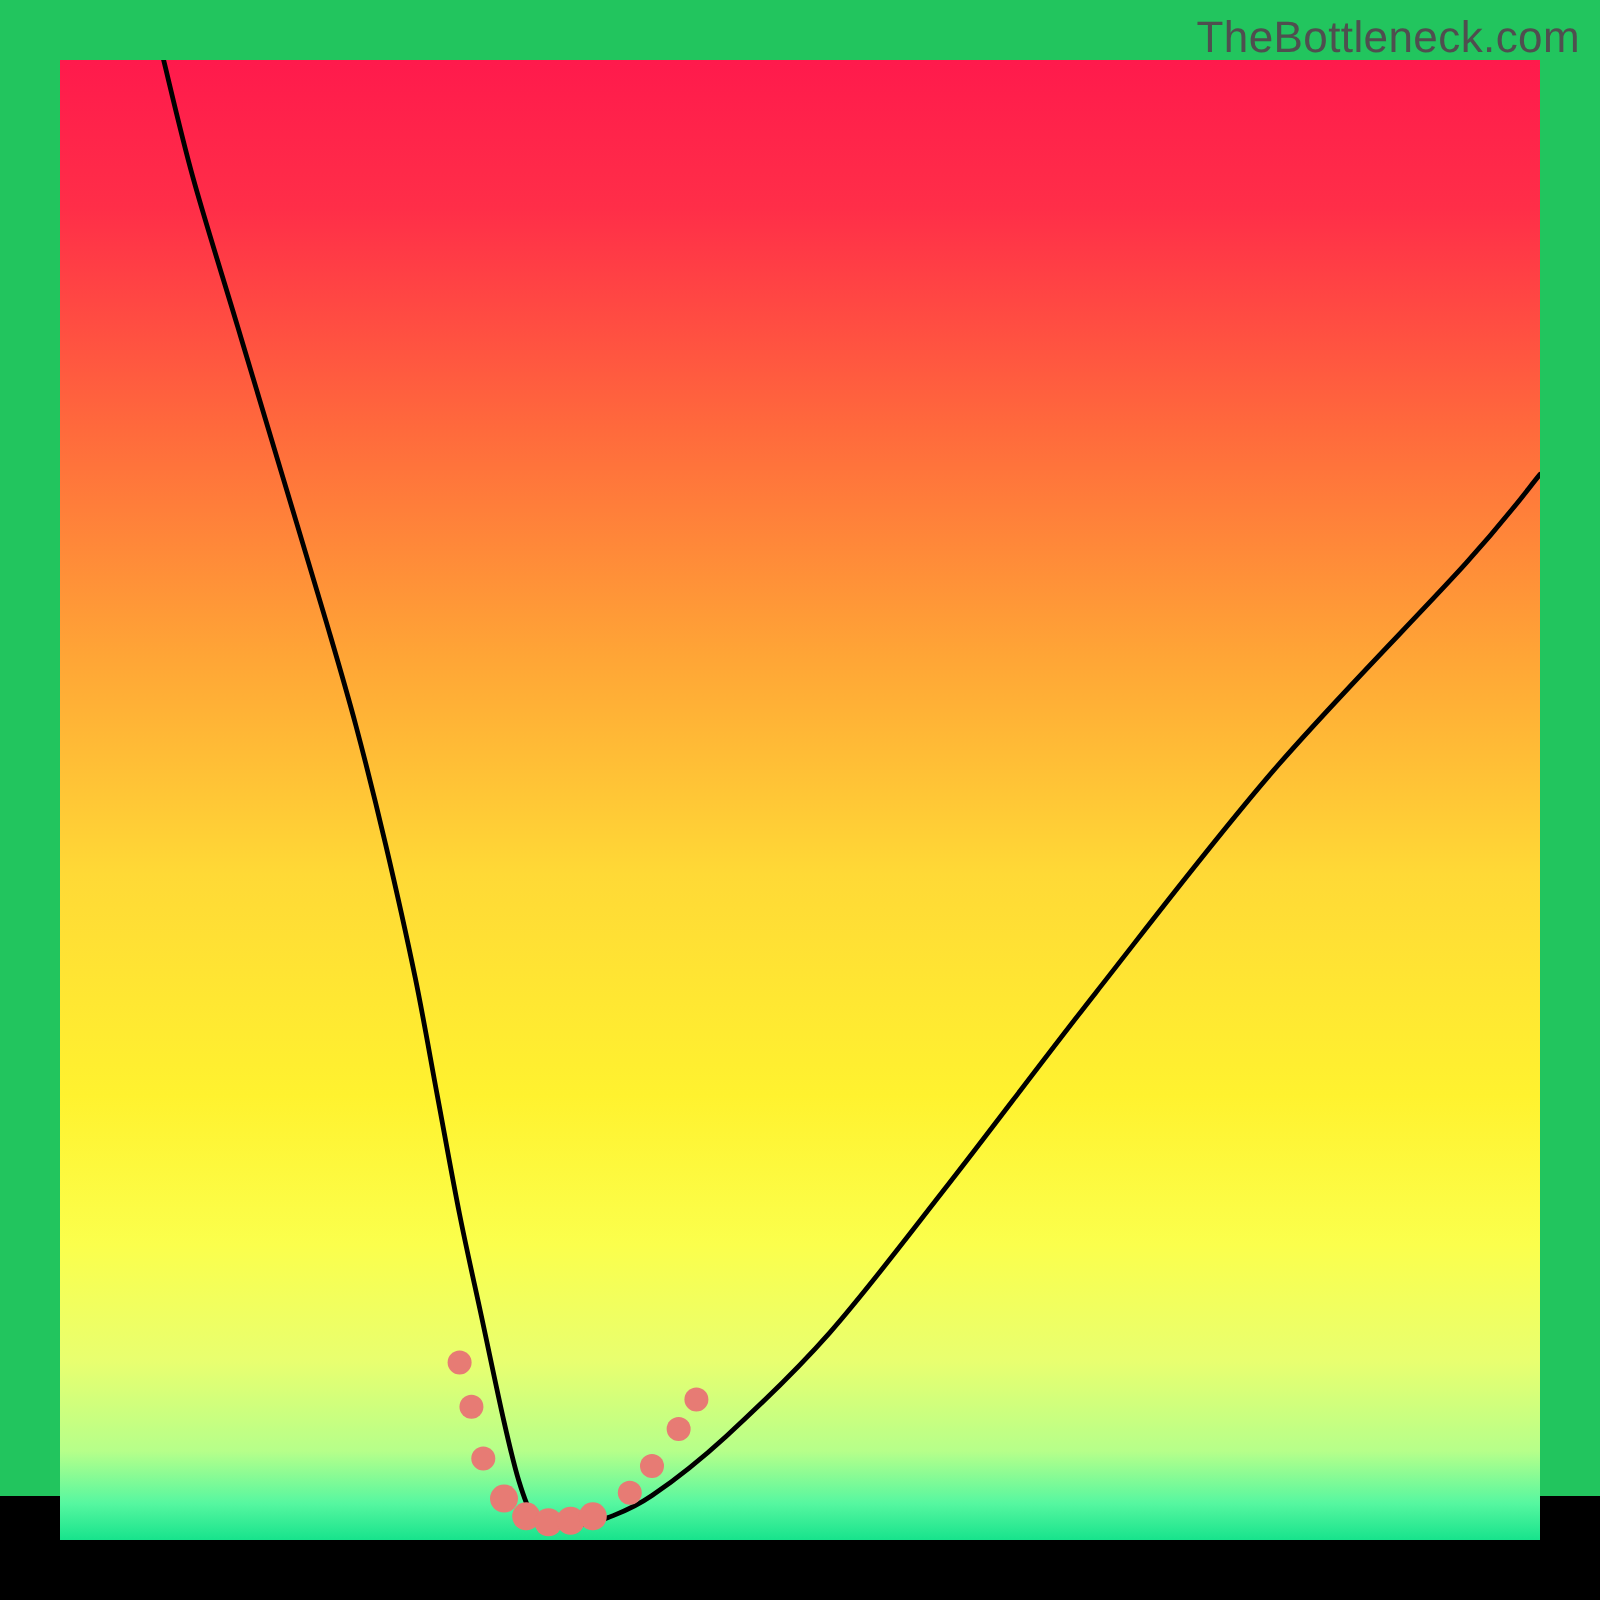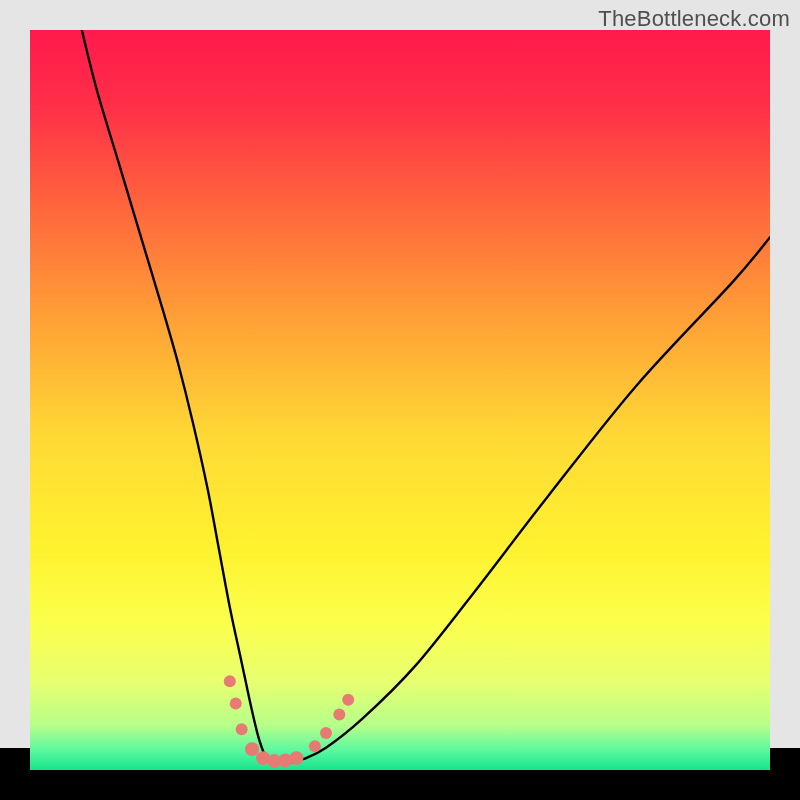--- a/index.html
+++ b/index.html
@@ -9,21 +9,21 @@
     height: 800px;
     overflow: hidden;
     background: #000;
     font-family: Arial, Helvetica, sans-serif;
   }
   .frame {
     position: absolute;
     top: 0; left: 0;
     width: 800px;
     height: 748px;
-    background: #e5e5e5;
+    background: #22c55e;
   }
   .plot {
     position: absolute;
     top: 30px;
     left: 30px;
     width: 740px;
     height: 740px;
     overflow: hidden;
   }
   .gradient {

